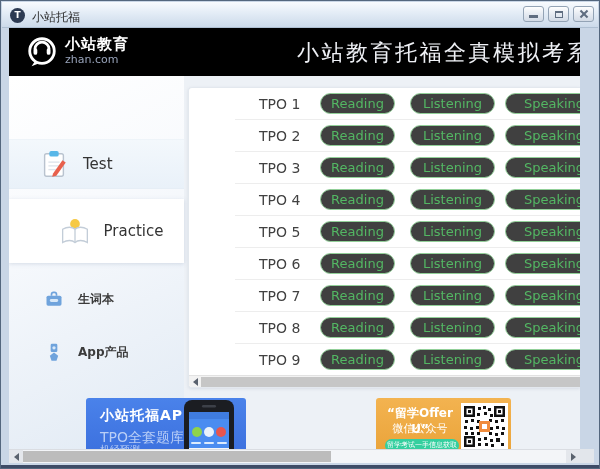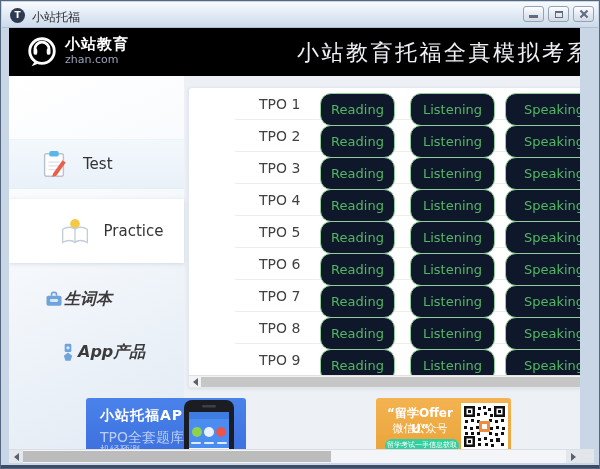--- a/index.html
+++ b/index.html
@@ -40,33 +40,33 @@
   .header-title { position:absolute; left:288px; right:0; top:10px; height:30px; line-height:30px;
     font-size:22px; letter-spacing:2.5px; color:#eef0f5; white-space:nowrap; overflow:hidden; }
 
   
   .sidebar { position:absolute; left:0; top:48px; width:175px; height:373px;
     background:linear-gradient(155deg,#ffffff 0%,#f8fafd 35%,#e1eaf4 100%); }
   .side-item { position:absolute; left:0; width:175px; display:flex; align-items:center; cursor:pointer; }
   .si-test { top:63px; height:50px; background:linear-gradient(#f3f8fc,#e9f1f9); border-top:1px solid #eef4f9; border-bottom:1px solid #e6eef6; }
   .si-practice { top:123px; height:64px; background:#ffffff; box-shadow:0 1px 4px rgba(120,140,170,.25);justify-content:center; }
   .si-vocab { top:207px; height:32px; }
-  .si-app { top:260px; height:32px;padding-left:14px; }
+  .si-app { top:260px; height:32px; }
   .si-icon-lg { width:30px; height:30px; margin-left:30px; }
   .si-icon-sm { width:20px; height:20px; margin-left:35px; }
   .si-label-en { margin-left:14px; font-size:15px; color:#333; }
-  .si-label-zh { font-size:16px; color:#3b3b3b; font-weight:600;font-style:italic; }
+  .si-label-zh { margin-left:14px; font-size:12px; color:#3b3b3b; font-weight:600; }
 
   
   .card { position:absolute; left:179px; top:59px; width:392px; height:301px; background:#fff;
     border:1px solid #e3e8ee; border-right:none; border-radius:4px 0 0 4px;
     box-shadow:0 1px 3px rgba(150,160,180,.25); overflow:hidden; }
   .tpo-row { position:relative; height:32px; border-bottom:1px solid #ededed;margin-left:46px; }
   .tpo-label { position:absolute; left:24px; top:0; line-height:32px; font-size:14px; color:#414141; }
-  .pill { position:absolute; top:5px; height:33px; background:#0f172a; border:1px solid #92d099;
+  .pill { position:absolute; top:5px; height:21px; background:#404040; border:1px solid #92d099;
     border-radius:11px; color:#53b763; font-size:13px; line-height:19px; text-align:center; cursor:pointer; }
   .pill-0 { left:85px;  width:75px; }
   .pill-1 { left:175px; width:85px; }
   .pill-2 { left:270px; width:90px;padding-left:8px; }
   .pill-3 { left:376px; width:80px; }
   .card-hscroll { position:absolute; left:0; right:0; bottom:0; height:12px; background:#f2f2f2; border-top:1px solid #e2e2e2; }
   .card-hscroll .arrow-box { position:absolute; left:0; top:0; width:12px; height:11px; display:flex; align-items:center; justify-content:center; }
   .card-hthumb { position:absolute; left:12px; right:0; top:1px; height:10px; background:#c6c6c6; }
 
   

